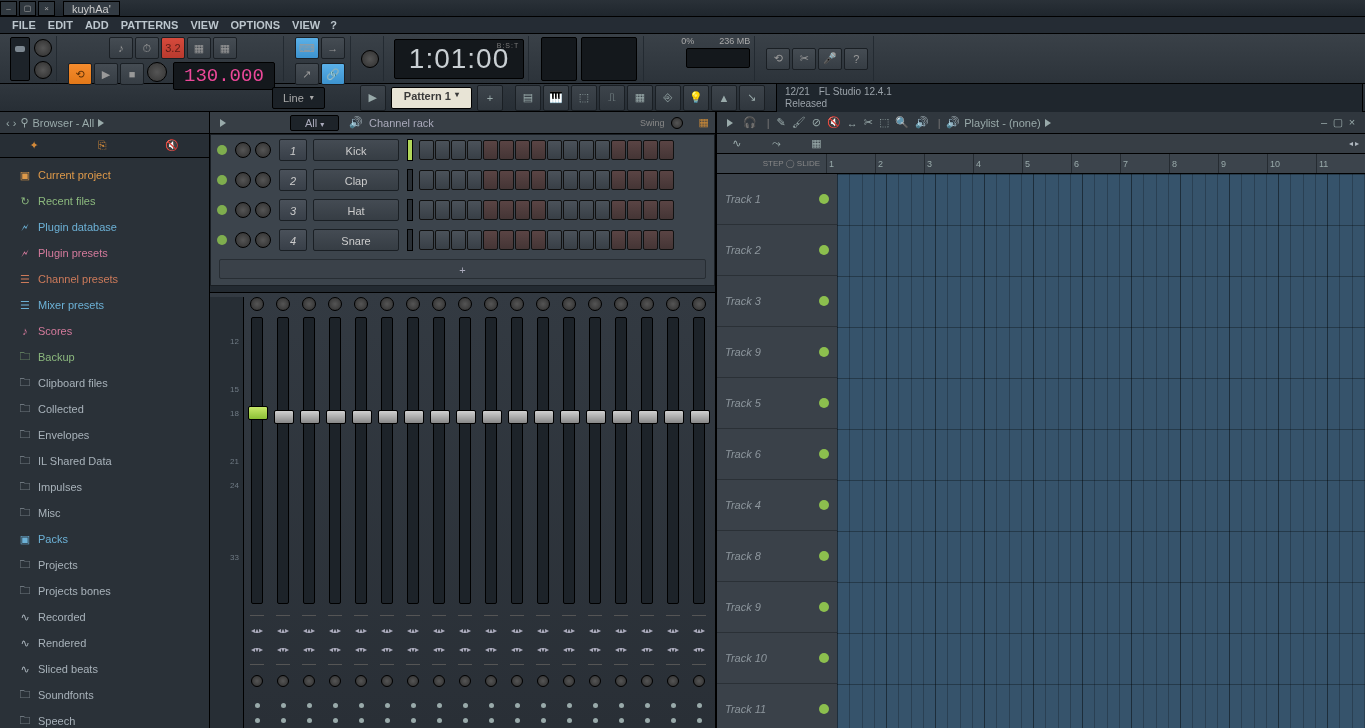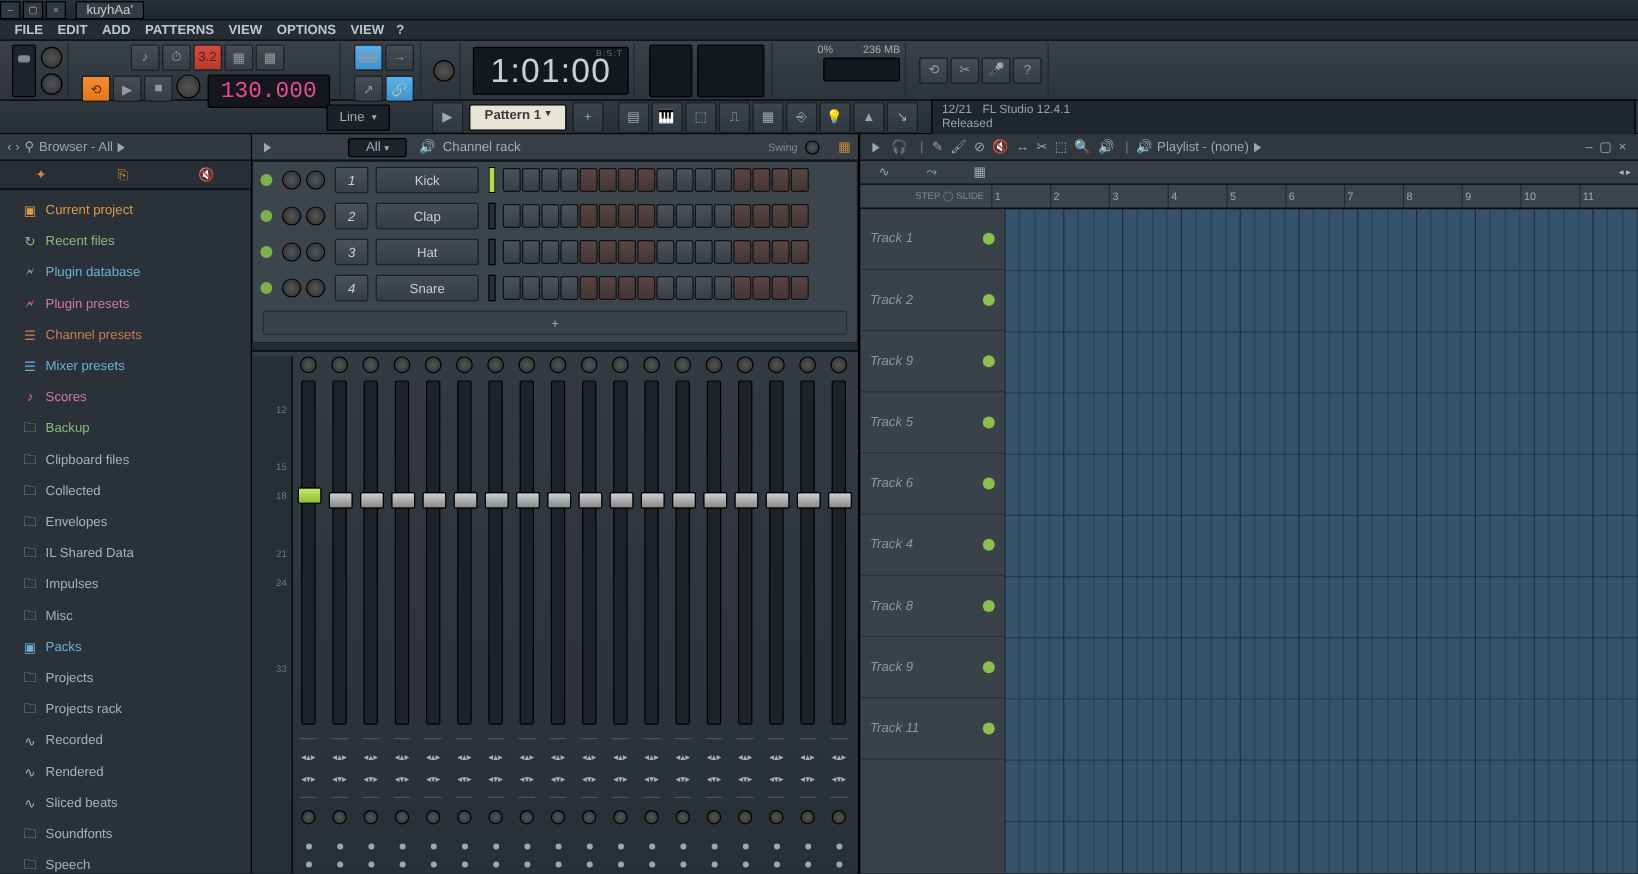--- a/index.html
+++ b/index.html
@@ -291,21 +291,21 @@
         <div class="bitem blue">
           <span class="ic">▣</span>
           <span>Packs</span>
         </div>
         <div class="bitem ">
           <span class="ic">🗀</span>
           <span>Projects</span>
         </div>
         <div class="bitem ">
           <span class="ic">🗀</span>
-          <span>Projects rack</span>
+          <span>Projects bones</span>
         </div>
         <div class="bitem ">
           <span class="ic">∿</span>
           <span>Recorded</span>
         </div>
         <div class="bitem ">
           <span class="ic">∿</span>
           <span>Rendered</span>
         </div>
         <div class="bitem ">
@@ -783,20 +783,24 @@
       <div class="pl-tracks" id="pltracks">
           <div class="pl-track">
             <span>Track 1</span>
             <span class="mute"></span>
           </div>
           <div class="pl-track">
             <span>Track 2</span>
             <span class="mute"></span>
           </div>
           <div class="pl-track">
+            <span>Track 3</span>
+            <span class="mute"></span>
+          </div>
+          <div class="pl-track">
             <span>Track 9</span>
             <span class="mute"></span>
           </div>
           <div class="pl-track">
             <span>Track 5</span>
             <span class="mute"></span>
           </div>
           <div class="pl-track">
             <span>Track 6</span>
             <span class="mute"></span>
@@ -804,20 +808,24 @@
           <div class="pl-track">
             <span>Track 4</span>
             <span class="mute"></span>
           </div>
           <div class="pl-track">
             <span>Track 8</span>
             <span class="mute"></span>
           </div>
           <div class="pl-track">
             <span>Track 9</span>
+            <span class="mute"></span>
+          </div>
+          <div class="pl-track">
+            <span>Track 10</span>
             <span class="mute"></span>
           </div>
           <div class="pl-track">
             <span>Track 11</span>
             <span class="mute"></span>
           </div>
         </div>
       <div class="pl-grid" id="plgrid">
           <div class="pl-gridcol" style="left: 0px; border-left-color: rgba(0, 0, 0, 0.45);"></div>
           <div class="pl-gridcol" style="left: 12.25px;"></div>

